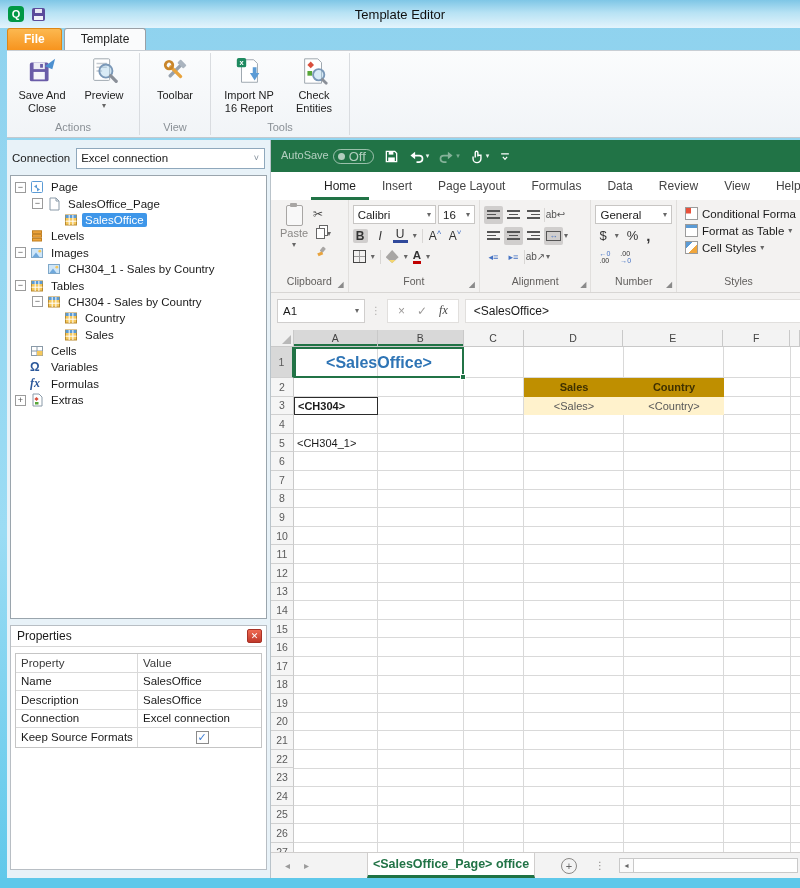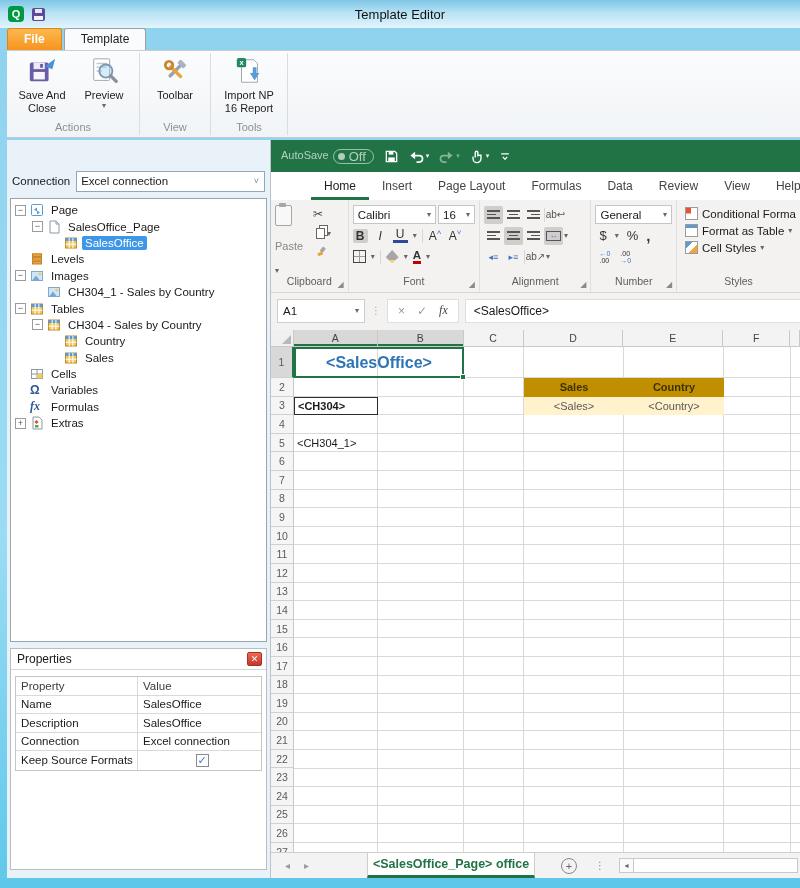--- a/index.html
+++ b/index.html
@@ -36,21 +36,21 @@
   .ag-buttons { flex:1; display:flex; align-items:flex-start; padding:4px 6px 0; gap:4px; }
   .ag-label { height:16px; text-align:center; color:#8a9096; font-size:11px; }
   .ag-sep { width:1px; background:#d9dce0; margin:2px 0; }
   .rbtn { width:58px; display:flex; flex-direction:column; align-items:center; text-align:center;
     font-size:11px; line-height:13px; color:#222; padding-top:1px; }
   .rbtn svg { margin-bottom:3px; }
   .rbtn .drop { font-size:8px; color:#666; line-height:8px; }
 
   
   .main { position:absolute; left:7px; top:140px; right:0; bottom:10px; background:#e8f2f8; }
-  .left-panel { position:absolute; left:0; top:0; width:263px; bottom:0; display:flex; flex-direction:column; padding:6px 3px 8px 3px;margin-top:23px; }
+  .left-panel { position:absolute; left:0; top:0; width:263px; bottom:0; display:flex; flex-direction:column; padding:6px 3px 8px 3px; }
   .conn-row { display:flex; align-items:center; gap:6px; height:24px; padding:0 2px; }
   .conn-row label { font-size:11.5px; }
   .conn-select { flex:1; height:21px; background:#fff; border:1px solid #8fa8bc; display:flex;
     align-items:center; padding:0 4px; font-size:11.5px; position:relative; }
   .conn-select .chev { position:absolute; right:5px; color:#7b8894; font-size:9px; }
 
   .tree-box { margin-top:5px; height:444px; background:#fff; border:1px solid #9aa5ad; overflow:hidden; padding:3px 0; }
   .titem { display:flex; align-items:center; height:16.4px; font-size:11.5px; white-space:nowrap; }
   .expander { display:inline-flex; width:11px; height:11px; border:1px solid #9b9b9b; background:#fff;
     font-size:9px; line-height:9px; align-items:center; justify-content:center; color:#555; margin-right:4px; flex:none; }
@@ -92,22 +92,22 @@
   .xl-tab { padding:5px 13px 7px; font-size:12px; color:#444; white-space:nowrap; }
   .xl-tab.active { color:#1e1e1e; box-shadow:inset 0 -3px 0 #217346; }
 
   .xl-ribbon { height:93px; background:#f3f2f1; border-bottom:1px solid #d8d6d4; display:flex; overflow:hidden; }
   .xl-group { display:flex; flex-direction:column; border-right:1px solid #e1dfdd; padding:3px 4px 0; }
   .xg-body { flex:1; display:flex; }
   .xg-label { height:17px; display:flex; justify-content:center; gap:4px;
     font-size:10.5px; color:#605e5c; position:relative; padding-bottom:2px; }
   .launcher { color:#8a8a8a; font-size:8px; position:absolute; right:0; bottom:3px; }
 
-  .paste-btn { width:38px; display:flex; flex-direction:column; color:#8a8886;
-    font-size:11px; gap:14px; padding-top:2px; }
+  .paste-btn { width:38px; display:flex; flex-direction:column; align-items:center; color:#8a8886;
+    font-size:11px; gap:1px; padding-top:2px; }
   .clip-ic { width:17px; height:21px; border:1.5px solid #a8a6a4; border-radius:2px; background:#f8f8f8; position:relative; }
   .clip-ic::before { content:""; position:absolute; left:3px; top:-3px; width:7px; height:4px; background:#a8a6a4; border-radius:1px; }
   .clip-col { display:flex; flex-direction:column; gap:3px; padding-top:3px; font-size:12px; color:#444; }
   .clip-col .r { display:flex; align-items:center; gap:2px; height:16px; }
   .copy-ic { width:9px; height:11px; border:1px solid #666; background:#fff; box-shadow:3px -3px 0 -1px #fff,3px -3px 0 0 #666; margin-left:3px; }
   .caret { font-size:8px; color:#666; }
 
   .font-grid { display:flex; flex-direction:column; gap:2px; padding-top:2px; width:100%; }
   .sel-box { height:19px; background:#fff; border:1px solid #c8c6c4; display:flex; align-items:center;
     justify-content:space-between; padding:0 4px; font-size:11.5px; color:#1a1a1a; }
@@ -264,20 +264,30 @@
     <div class="ag">
       <div class="ag-buttons">
         <div class="rbtn" style="width:64px">
           <svg width="30" height="30" viewBox="0 0 32 32">
             <path d="M8 4h13l4 4v20H8z" fill="#fff" stroke="#9aa3ac"></path>
             <rect x="3" y="2" width="10" height="10" rx="2" fill="#1f8a60"></rect>
             <text x="8" y="10" font-size="8" fill="#fff" text-anchor="middle" font-weight="bold">x</text>
             <polygon points="20,12 24,12 24,18 27,18 22,26 17,18 20,18" fill="#5b9bd5"></polygon>
           </svg>
           <span>Import NP 16 Report</span>
+        </div>
+        <div class="rbtn">
+          <svg width="30" height="30" viewBox="0 0 32 32">
+            <path d="M6 3h14l4 4v22H6z" fill="#fff" stroke="#9aa3ac"></path>
+            <rect x="9" y="16" width="5" height="5" fill="#57a639"></rect>
+            <rect x="10" y="7" width="5" height="5" fill="#d94f3d" transform="rotate(45 12.5 9.5)"></rect>
+            <circle cx="21" cy="20" r="6" fill="rgba(170,210,235,.45)" stroke="#7a98b8" stroke-width="2"></circle>
+            <line x1="25" y1="25" x2="29" y2="29" stroke="#8a8f98" stroke-width="3" stroke-linecap="round"></line>
+          </svg>
+          <span>Check Entities</span>
         </div>
       </div>
       <div class="ag-label">Tools</div>
     </div>
     <div class="ag-sep"></div>
   </div>
 
   <div class="main">
 
     <div class="left-panel">

